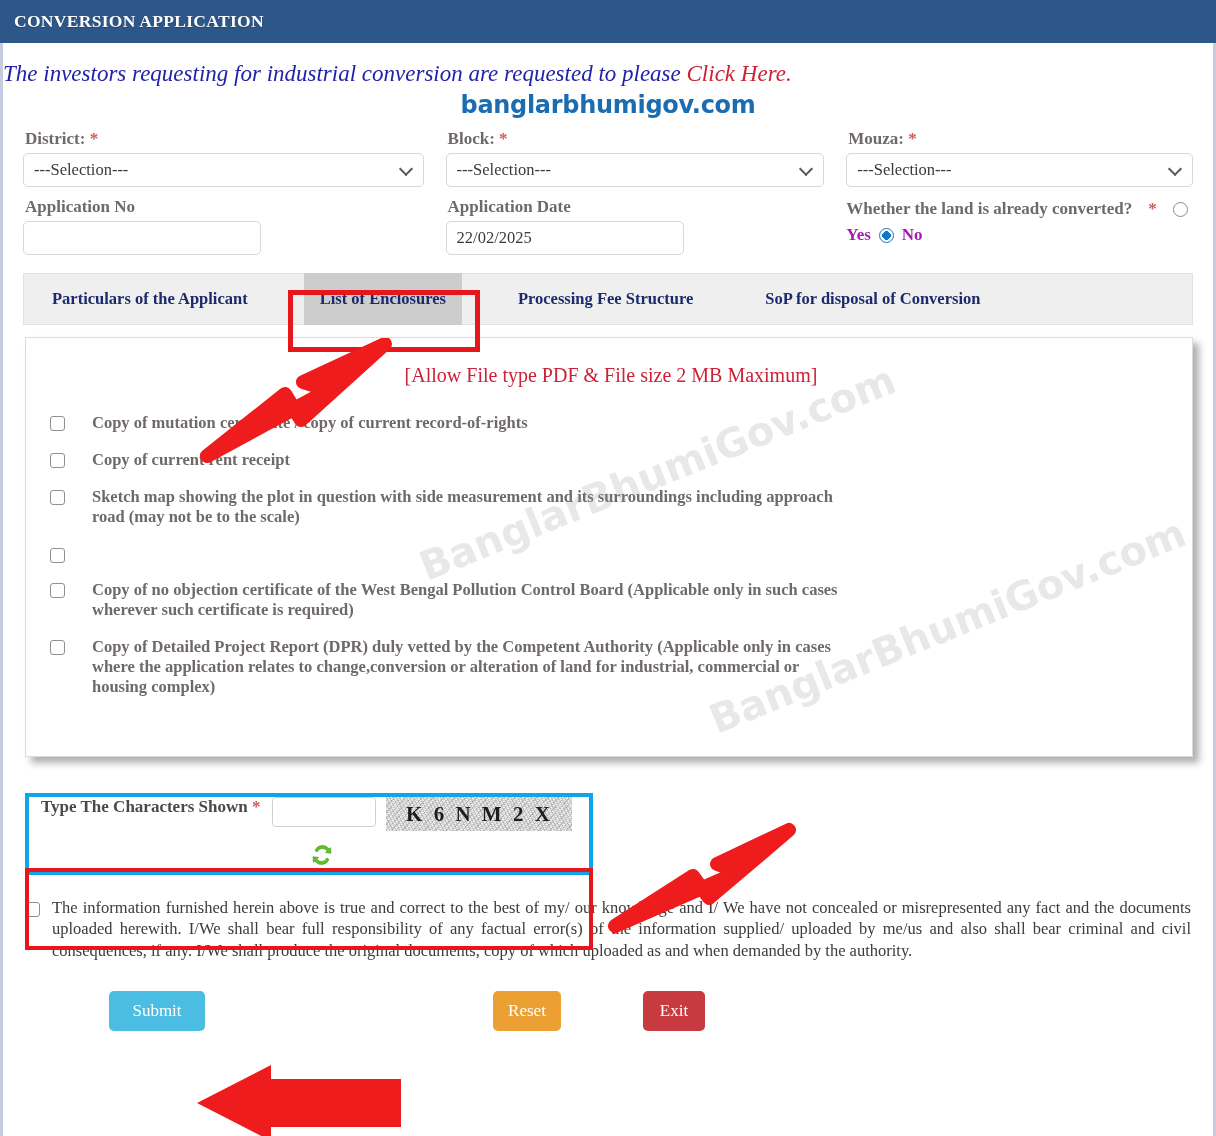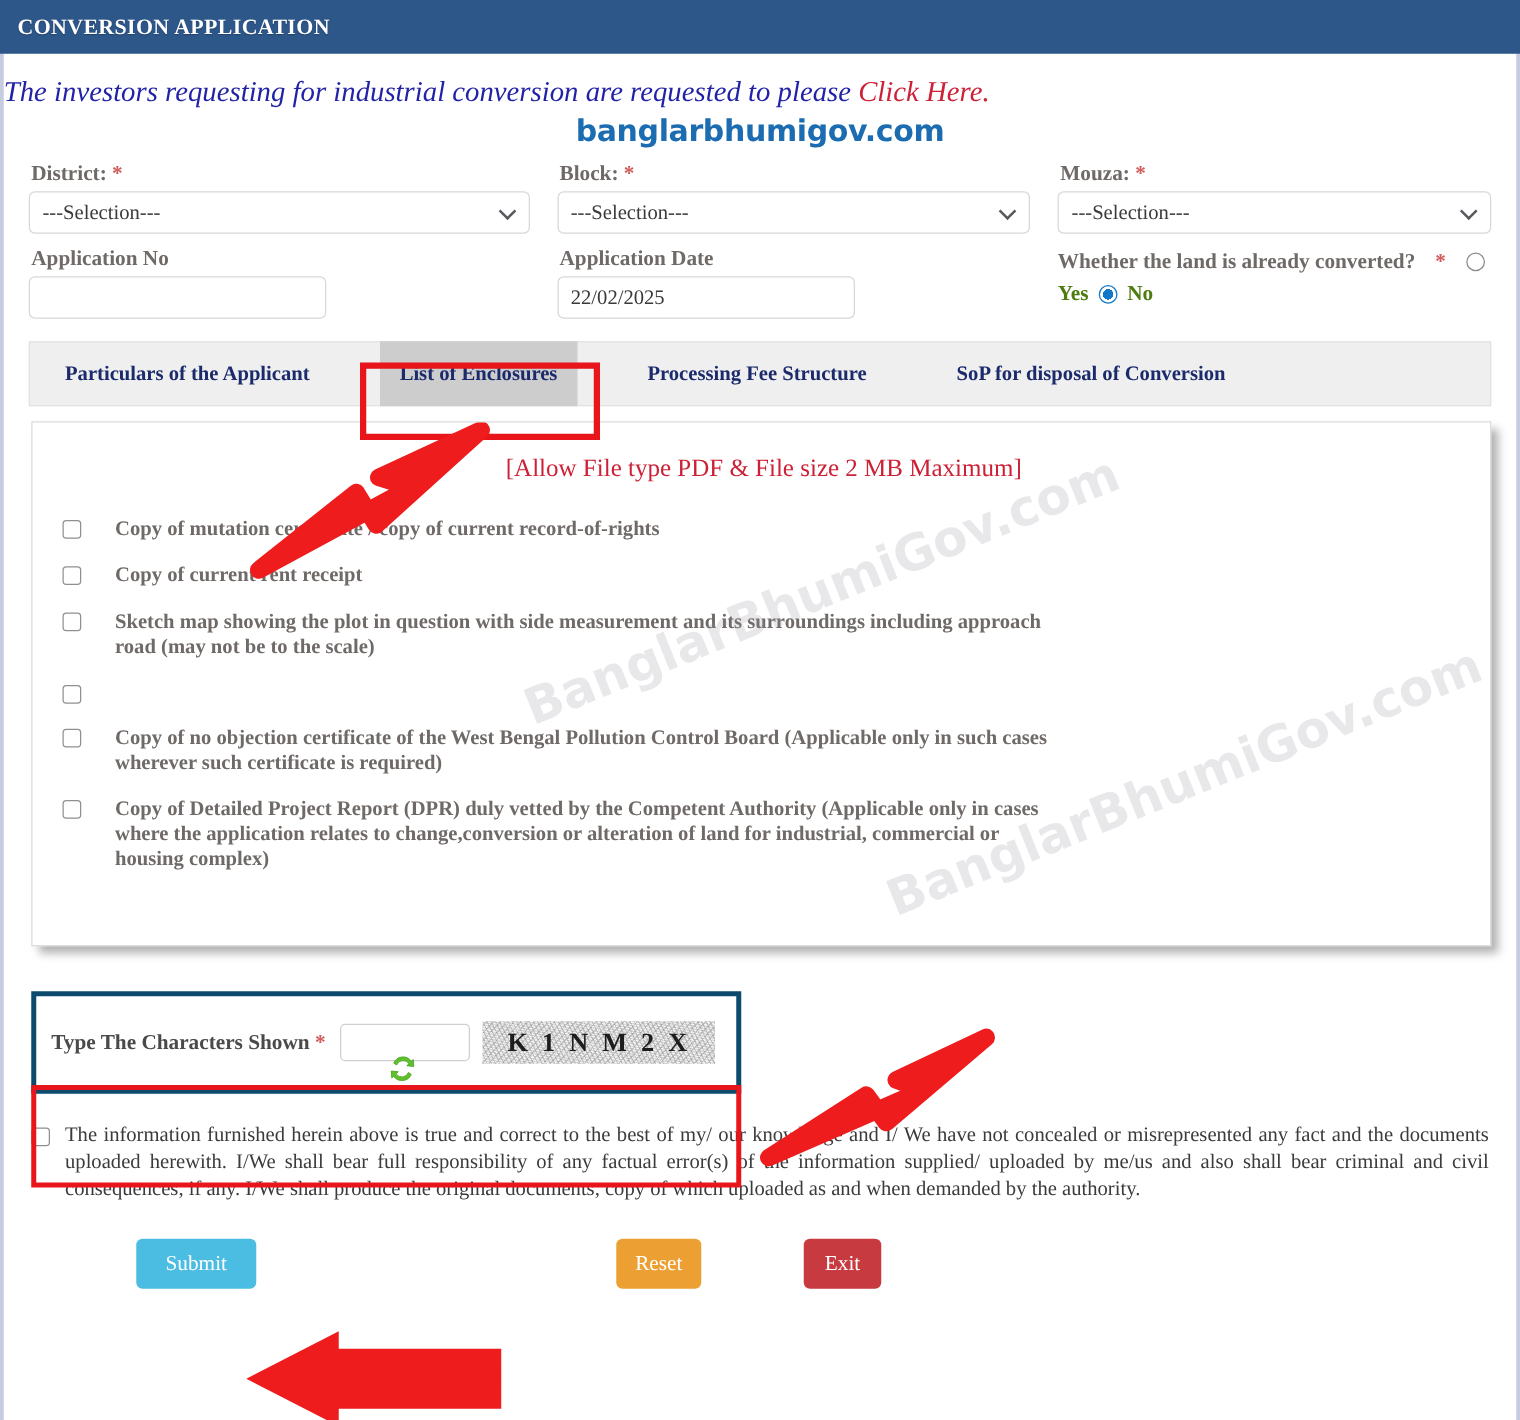--- a/index.html
+++ b/index.html
@@ -116,21 +116,21 @@
     border: 1.6px solid #8b8b8b; background: #fff;
     display: inline-block; flex: 0 0 auto;
   }
   .radio.checked {
     border: 1.6px solid #1178c9;
     background:
       radial-gradient(circle at 50% 50%, #1178c9 0 45%, #ffffff 46% 100%);
   }
   .yesno {
     display: flex; align-items: center; gap: 8px;
-    font-size: 17px; font-weight: bold; color: #4d7c0f;
+    font-size: 17px; font-weight: bold; color: #a21caf;
     margin-top: 6px;
   }
 
   
   .tabs {
     margin: 18px 20px 0 20px;
     background: #efeff0;
     border: 1px solid #e2e2e4;
     height: 52px;
     display: flex;
@@ -202,24 +202,23 @@
     transform: rotate(-22deg);
     pointer-events: none;
     white-space: nowrap;
   }
   .wm-1 { right: -10px; top: 265px; }
   .wm-2 { left: 400px;  top: 450px; }
 
   
   .captcha-box {
     margin: 36px 20px 0 22px;
-    border: 4px solid #0c4a6e;
+    border: 4px solid #0ea5e9;
     height: 82px;
     display: flex;
-    align-items: center;
     padding-left: 12px;
     width: 568px;
     position: relative;
   }
   .captcha-label {
     font-size: 17px; font-weight: bold; color: #4a4a4a;
     white-space: nowrap;
   }
   .captcha-input {
     width: 104px; height: 30px;
@@ -416,21 +415,21 @@
   </div>
 
   <div class="watermark wm-2">BanglarBhumiGov.com</div>
 
   <div class="captcha-box">
     <span class="captcha-label">
       <span>Type The Characters Shown</span>
       <span class="req">*</span>
     </span>
     <div class="captcha-input"></div>
-    <div class="captcha-img">K 1 N M 2 X</div>
+    <div class="captcha-img">K 6 N M 2 X</div>
     <div class="refresh-icon">
       <svg width="26" height="24" viewBox="0 0 24 24" aria-hidden="true">
         <path d="M5 7.5 A8 8 0 0 1 19 6 l1.6-1.4 0.4 5.6 -5.6-0.6 1.8-1.6 A5.6 5.6 0 0 0 7.3 9 z" fill="#5fc12a" stroke="#3f9c18" stroke-width="0.6"></path>
         <path d="M19 16.5 A8 8 0 0 1 5 18 l-1.6 1.4 -0.4-5.6 5.6 0.6 -1.8 1.6 A5.6 5.6 0 0 0 16.7 15 z" fill="#5fc12a" stroke="#3f9c18" stroke-width="0.6"></path>
       </svg>
     </div>
   </div>
 
   <div class="declaration">
     <span class="chk"></span>

